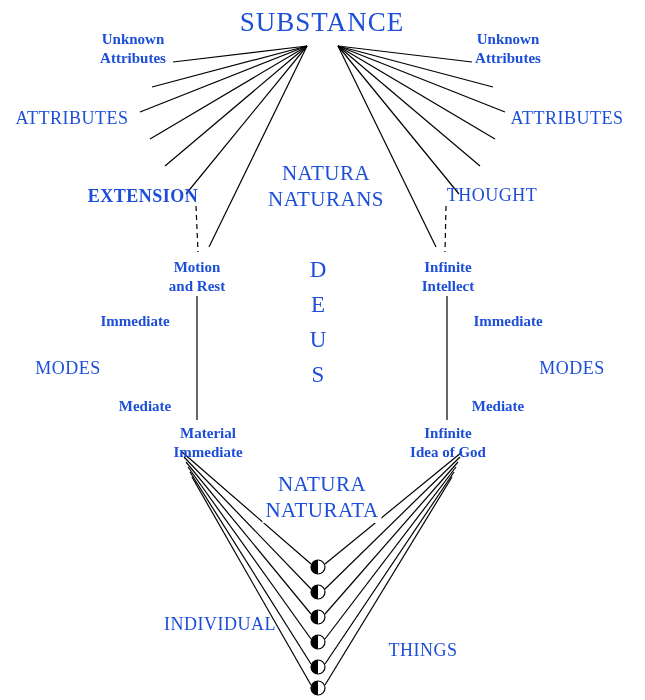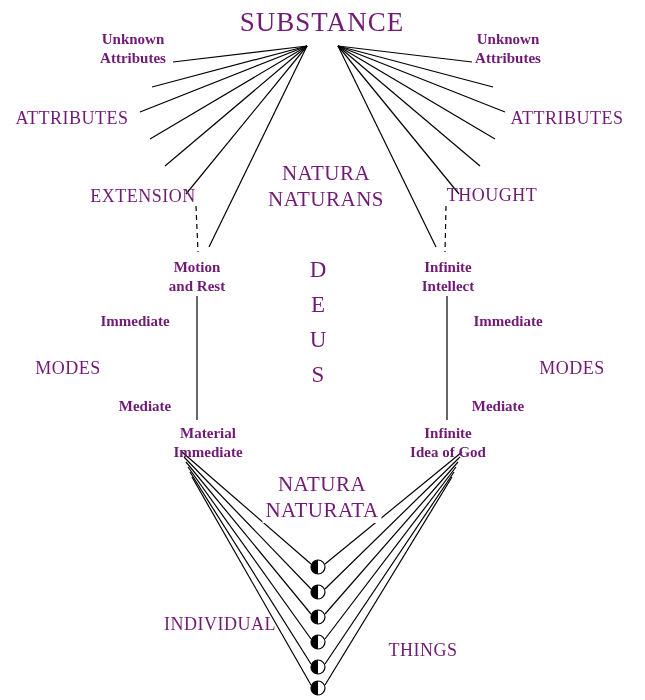--- a/index.html
+++ b/index.html
@@ -1,21 +1,21 @@
 <!DOCTYPE html>
 <html><head>
 <meta charset="utf-8">
 <style>
   html,body{margin:0;padding:0;background:#ffffff;}
   #stage{
     position:relative;
     width:632px;height:700px;
     background:#ffffff;
     font-family:"Liberation Serif","DejaVu Serif",serif;
-    color:#701a75;
+    color:#1d4ed8;
     overflow:hidden;
   }
   #wires{position:absolute;left:0;top:0;width:645px;height:700px;}
   .label{
     position:absolute;
     transform:translate(-50%,-50%);
     text-align:center;
     white-space:nowrap;
     z-index:2;
   }
@@ -126,21 +126,21 @@
 
   <div class="label md" style="left:72px;top:118px;">ATTRIBUTES</div>
 
   <div class="label md" style="left:567px;top:118px;">ATTRIBUTES</div>
 
   <div class="label lg" style="left:326px;top:166px;">
     <div>NATURA</div>
     <div>NATURANS</div>
   </div>
 
-  <div class="label md" style="left:143px;top:196px;">EXTENSION</div>
+  <div class="label md" style="left:143px;top:196px;font-weight:bold;">EXTENSION</div>
 
   <div class="label md" style="left:492px;top:195px;">THOUGHT</div>
 
   <div class="label sm" style="left:197px;top:277px;">
     <div>Motion</div>
     <div>and Rest</div>
   </div>
 
   <div class="label sm" style="left:448px;top:277px;">
     <div>Infinite</div>

